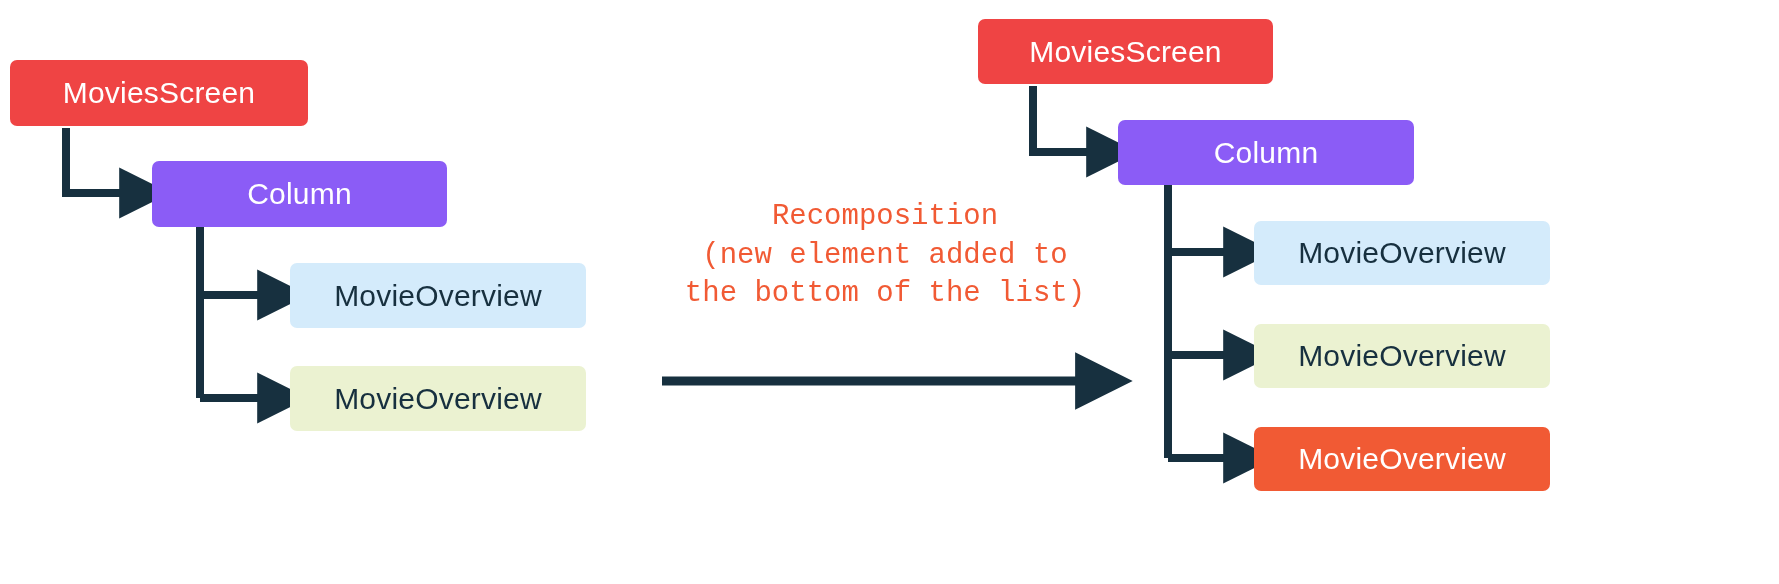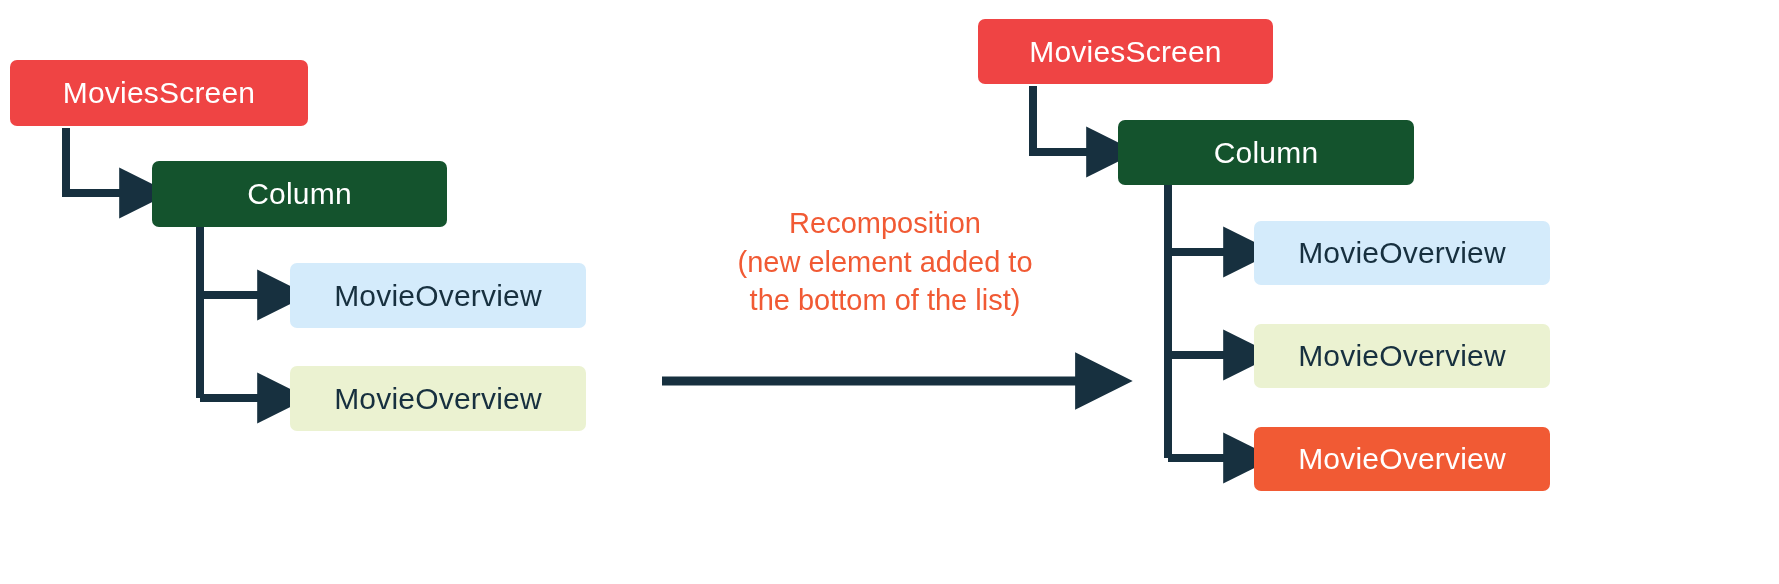--- a/index.html
+++ b/index.html
@@ -23,21 +23,21 @@
     display: flex;
     align-items: center;
     justify-content: center;
     border-radius: 7px;
     font-size: 30px;
     letter-spacing: 0.2px;
     white-space: nowrap;
     line-height: 1;
   }
   .node.green   { background: #ef4444; color: #ffffff; }
-  .node.blue    { background: #14532d; color: #ffffff; }
+  .node.blue    { background: #8b5cf6; color: #ffffff; }
   .node.lightblue { background: #D4EBFB; color: #17303F; }
   .node.lightgreen{ background: #EBF2D1; color: #17303F; }
   .node.orange  { background: #F15A34; color: #ffffff; }
 
   .edges {
     position: absolute;
     left: 0; top: 0;
     width: 1779px;
     height: 584px;
     pointer-events: none;
@@ -90,21 +90,21 @@
   </svg>
 
   <div class="node green" style="left:10px; top:60px; width:298px; height:66px;">MoviesScreen</div>
 
   <div class="node blue" style="left:152px; top:161px; width:295px; height:66px;">Column</div>
 
   <div class="node lightblue" style="left:290px; top:263px; width:296px; height:65px;">MovieOverview</div>
 
   <div class="node lightgreen" style="left:290px; top:366px; width:296px; height:65px;">MovieOverview</div>
 
-  <div class="center-label" style="left:655px; top:204px; width:460px;">Recomposition
+  <div class="center-label" style="left:655px; top:198px; width:460px;font-family:Liberation Mono, monospace;">Recomposition
 (new element added to
 the bottom of the list)</div>
 
   <div class="node green" style="left:978px; top:19px; width:295px; height:65px;">MoviesScreen</div>
 
   <div class="node blue" style="left:1118px; top:120px; width:296px; height:65px;">Column</div>
 
   <div class="node lightblue" style="left:1254px; top:221px; width:296px; height:64px;">MovieOverview</div>
 
   <div class="node lightgreen" style="left:1254px; top:324px; width:296px; height:64px;">MovieOverview</div>

